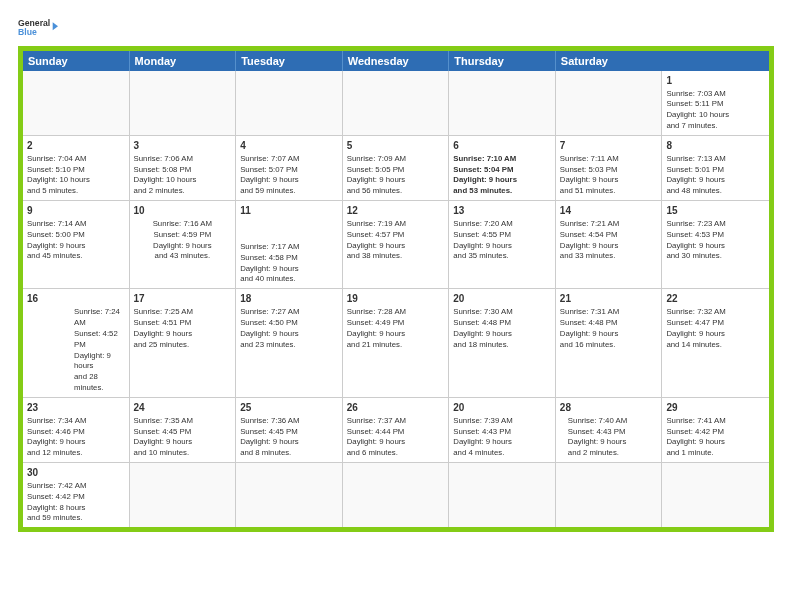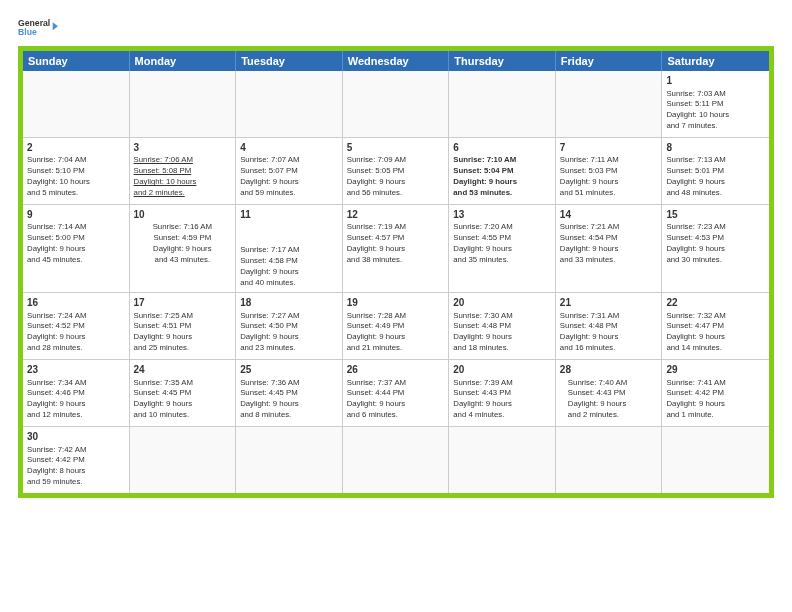--- a/index.html
+++ b/index.html
@@ -118,21 +118,20 @@
     </div>
   </div>
 
   <div class="calendar">
     <div class="cal-header-row">
     <div class="cal-header-cell">Sunday</div>
         <div class="cal-header-cell">Monday</div>
         <div class="cal-header-cell">Tuesday</div>
         <div class="cal-header-cell">Wednesday</div>
         <div class="cal-header-cell">Thursday</div>
-        <div class="cal-header-cell">Friday</div>
         <div class="cal-header-cell">Saturday</div>
       </div>
     <div class="cal-body">
     <div class="cal-row">
           <div class="cal-cell empty"></div>
           <div class="cal-cell empty"></div>
           <div class="cal-cell empty"></div>
           <div class="cal-cell empty"></div>
           <div class="cal-cell empty"></div>
           <div class="cal-cell empty"></div>
@@ -147,21 +146,21 @@
         <div class="cal-row">
           <div class="cal-cell">
             <span class="day-num">2</span>
             <div class="day-info" style="white-space: pre-line;">Sunrise: 7:04 AM
 Sunset: 5:10 PM
 Daylight: 10 hours
 and 5 minutes.</div>
           </div>
           <div class="cal-cell">
             <span class="day-num">3</span>
-            <div class="day-info" style="white-space: pre-line; text-decoration: underline;">Sunrise: 7:06 AM
+            <div class="day-info" style="white-space: pre-line;">Sunrise: 7:06 AM
 Sunset: 5:08 PM
 Daylight: 10 hours
 and 2 minutes.</div>
           </div>
           <div class="cal-cell">
             <span class="day-num">4</span>
             <div class="day-info" style="white-space: pre-line;">Sunrise: 7:07 AM
 Sunset: 5:07 PM
 Daylight: 9 hours
 and 59 minutes.</div>
@@ -242,21 +241,21 @@
             <span class="day-num">15</span>
             <div class="day-info" style="white-space: pre-line;">Sunrise: 7:23 AM
 Sunset: 4:53 PM
 Daylight: 9 hours
 and 30 minutes.</div>
           </div>
         </div>
         <div class="cal-row">
           <div class="cal-cell">
             <span class="day-num">16</span>
-            <div class="day-info" style="white-space: pre-line;">Sunrise: 7:24 AM
+            <div class="day-info" style="white-space: pre-line; margin-left: 47px;">Sunrise: 7:24 AM
 Sunset: 4:52 PM
 Daylight: 9 hours
 and 28 minutes.</div>
           </div>
           <div class="cal-cell">
             <span class="day-num">17</span>
             <div class="day-info" style="white-space: pre-line;">Sunrise: 7:25 AM
 Sunset: 4:51 PM
 Daylight: 9 hours
 and 25 minutes.</div>

